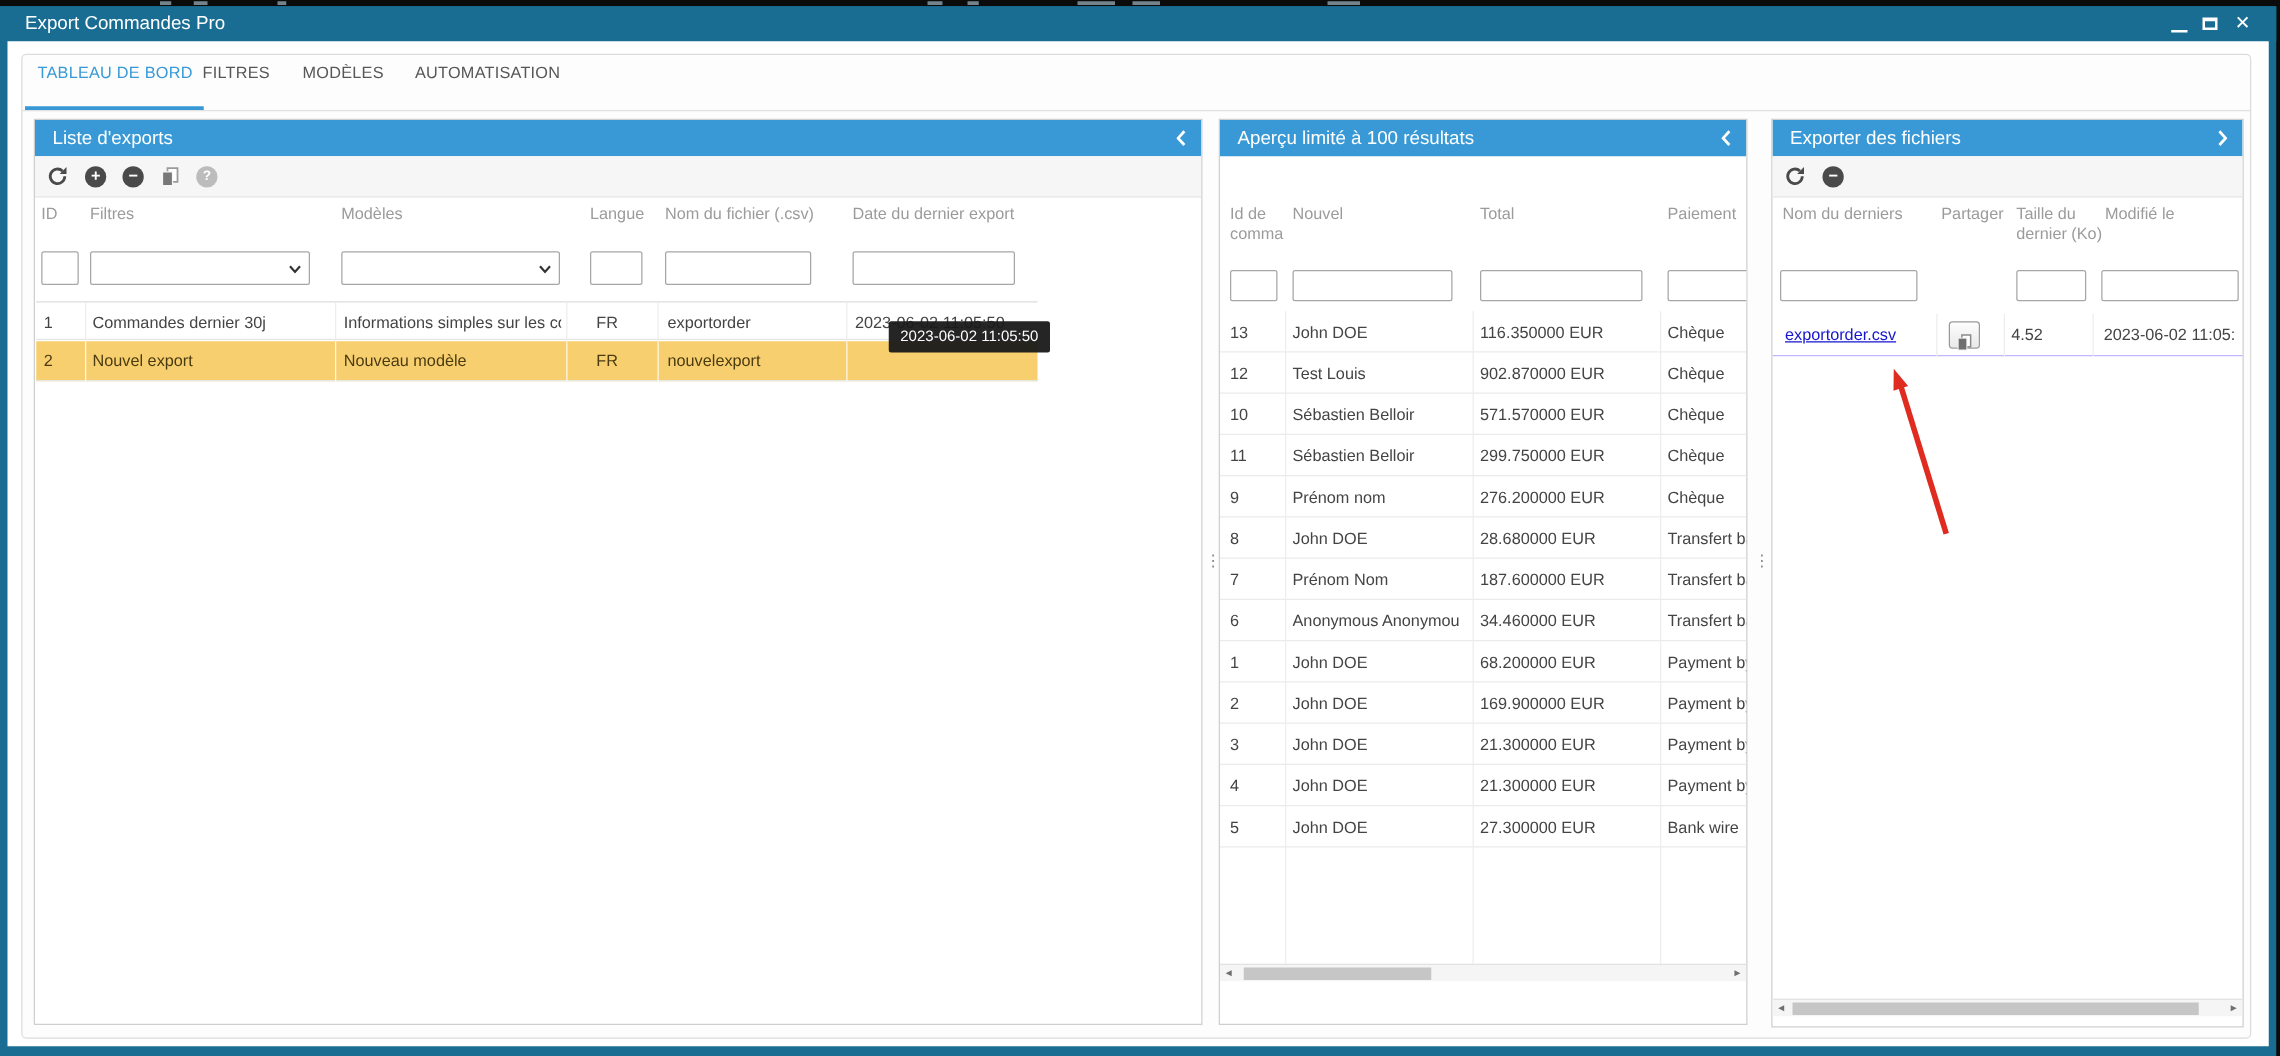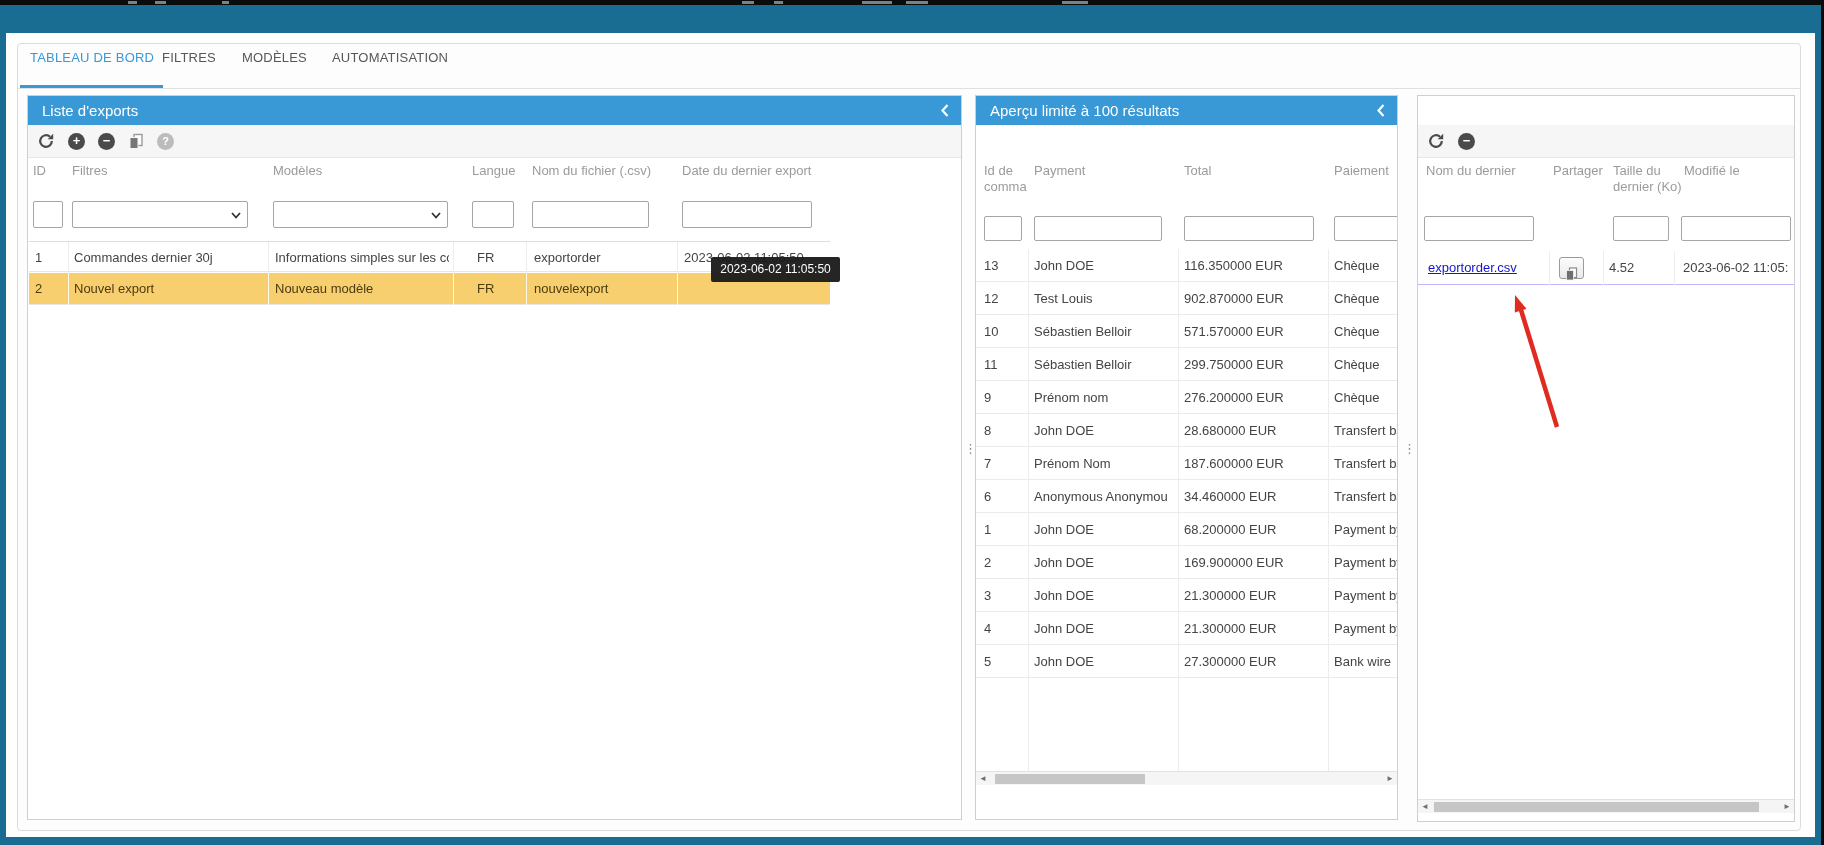--- a/index.html
+++ b/index.html
@@ -75,20 +75,30 @@
   <div class="frag" style="left:155px;width:11px;"></div>
   <div class="frag" style="left:222px;width:7px;"></div>
   <div class="frag" style="left:742px;width:12px;"></div>
   <div class="frag" style="left:774px;width:9px;"></div>
   <div class="frag" style="left:862px;width:30px;"></div>
   <div class="frag" style="left:906px;width:22px;"></div>
   <div class="frag" style="left:1062px;width:26px;"></div>
 
   <div id="win"></div>
 
+  <div id="titlebar">
+    <div id="title">Export Commandes Pro</div>
+    <div class="winbtn" id="btn-min" style="left:1731px;">
+        <span></span>
+      </div>
+    <div class="winbtn" id="btn-max" style="left:1756px;">
+        <span></span>
+      </div>
+    <div class="winbtn" id="btn-close" style="left:1782px;">✕</div>
+  </div>
 
   <div id="content"></div>
   <div id="wrapper"></div>
 
   <span class="tab active" style="left:30px;">TABLEAU DE BORD</span>
   <span class="tab" style="left:162px;">FILTRES</span>
   <span class="tab" style="left:242px;">MODÈLES</span>
   <span class="tab" style="left:332px;">AUTOMATISATION</span>
   <div id="tab-underline"></div>
   <div id="tabstrip-border"></div>
@@ -170,21 +180,21 @@
 
   <div class="panel" style="left:975px;top:95px;width:423px;height:725px;">
     <div class="phd">
       <span>Aperçu limité à 100 résultats</span>
       <svg width="8" height="13" viewBox="0 0 8 13">
           <polyline points="6.5,1 1.5,6.5 6.5,12" fill="none" stroke="#fff" stroke-width="2.2"></polyline>
         </svg>
     </div>
 
     <span class="clab" style="left:8px;top:67px;width:48px;">Id de comma</span>
-    <span class="clab" style="left:58px;top:67px;">Payment</span>
+    <span class="clab" style="left:58px;top:67px;">Nouvel</span>
     <span class="clab" style="left:208px;top:67px;">Total</span>
     <span class="clab" style="left:358px;top:67px;">Paiement</span>
 
     <input class="fin" style="left: 8px; top: 120px; width: 38px; height: 25px;">
     <input class="fin" style="left: 58px; top: 120px; width: 128px; height: 25px;">
     <input class="fin" style="left: 208px; top: 120px; width: 130px; height: 25px;">
     <input class="fin" style="left: 358px; top: 120px; width: 75px; height: 25px;">
 
     <div class="vline" style="left:52px;top:153px;height:522px;"></div>
     <div class="vline" style="left:202px;top:153px;height:522px;"></div>
@@ -270,29 +280,35 @@
       </div>
 
     <div class="hscroll" style="top:675px;">
       <span class="sbarrow" style="left:0;">◄</span>
       <span class="sbarrow" style="right:0;">►</span>
       <div class="hthumb" style="left:19px;width:150px;"></div>
     </div>
   </div>
 
   <div class="panel" style="left:1417px;top:95px;width:378px;height:727px;">
+    <div class="phd">
+      <span>Exporter des fichiers</span>
+      <svg width="8" height="13" viewBox="0 0 8 13">
+          <polyline points="1.5,1 6.5,6.5 1.5,12" fill="none" stroke="#fff" stroke-width="2.2"></polyline>
+        </svg>
+    </div>
     <div class="ptool">
       <svg width="18" height="18" viewBox="0 0 17 17">
           <path d="M14 8.5a5.5 5.5 0 1 1-1.7-3.95" fill="none" stroke="#4a4a4a" stroke-width="2.1"></path>
           <polygon points="15.3,1.6 15.3,6.8 10.1,6.8" fill="#4a4a4a"></polygon>
         </svg>
       <div class="icirc">−</div>
     </div>
 
-    <span class="clab" style="left:8px;top:67px;">Nom du dernier</span>
+    <span class="clab" style="left:8px;top:67px;">Nom du derniers</span>
     <span class="clab" style="left:135px;top:67px;text-align:center;">Partager</span>
     <span class="clab" style="left:195px;top:67px;width:72px;">Taille du dernier (Ko)</span>
     <span class="clab" style="left:266px;top:67px;">Modifié le</span>
 
     <input class="fin" style="left: 6px; top: 120px; width: 110px; height: 25px;">
     <input class="fin" style="left: 195px; top: 120px; width: 56px; height: 25px;">
     <input class="fin" style="left: 263px; top: 120px; width: 110px; height: 25px;">
 
     <div id="p3row">
       <span class="cell" style="left:10px;width:118px;"><a id="file-link">exportorder.csv</a></span>

